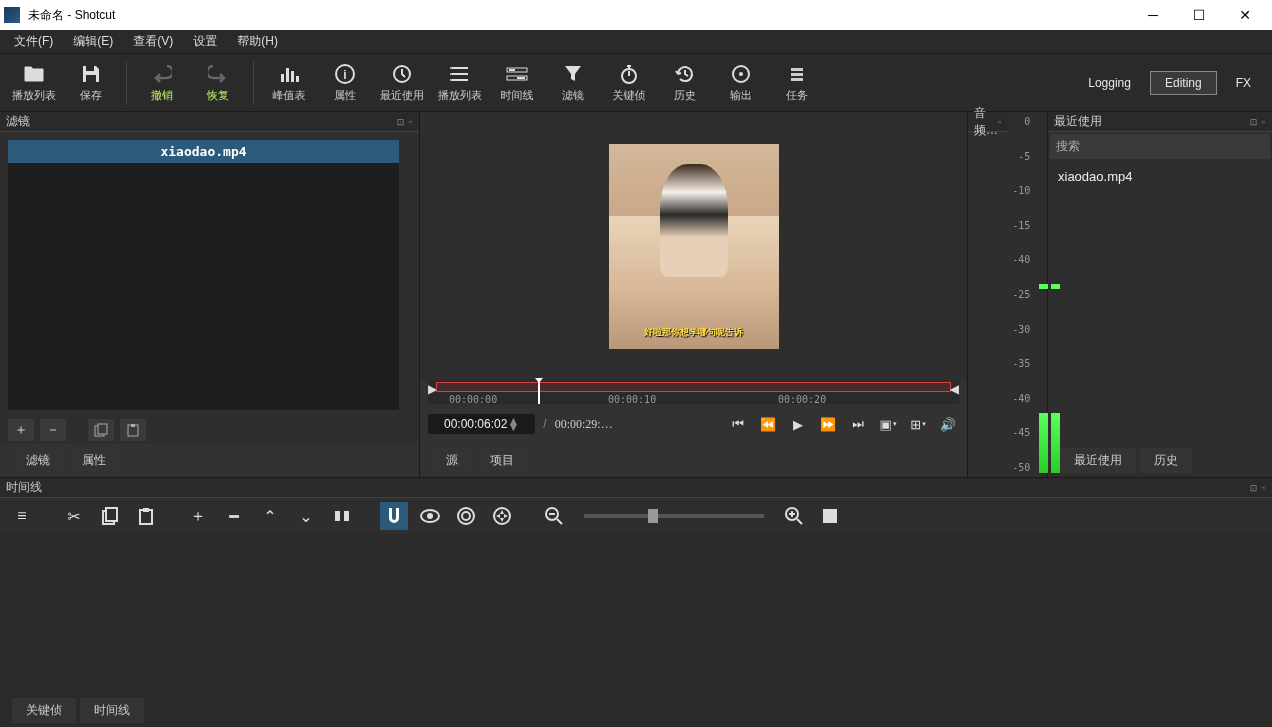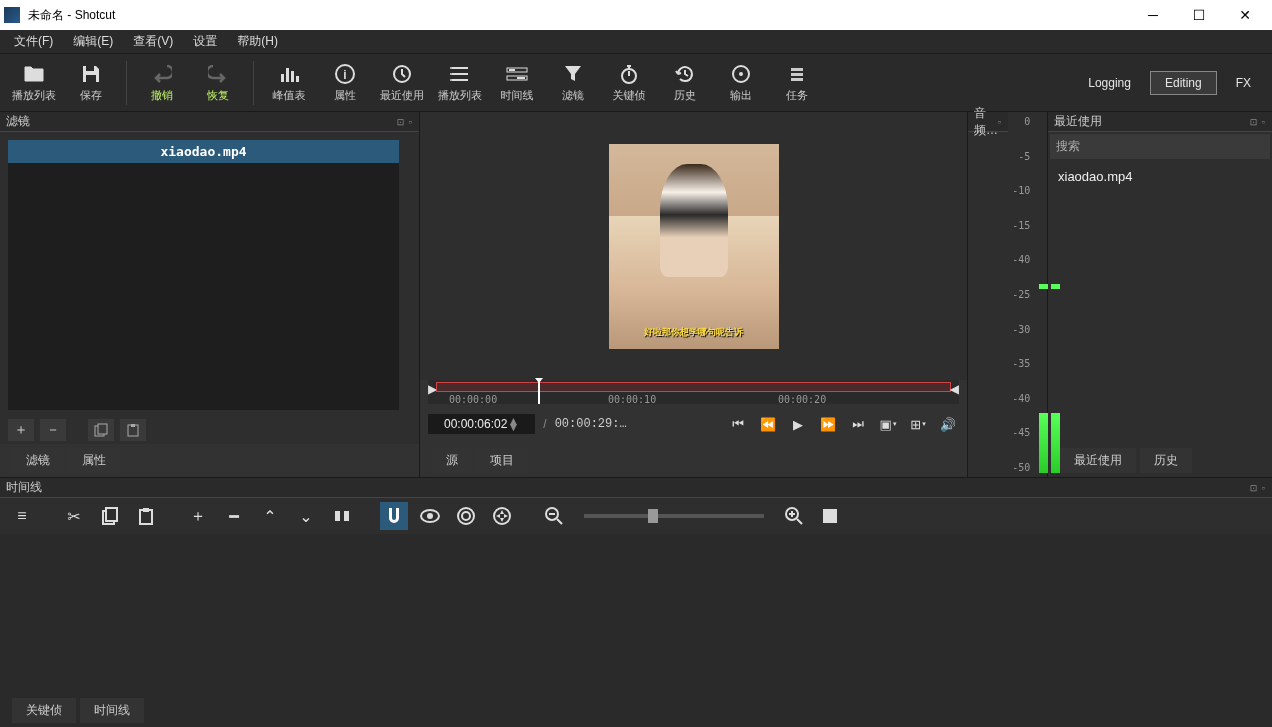--- a/index.html
+++ b/index.html
@@ -42,21 +42,21 @@
 .vidsub{position:absolute;bottom:10px;left:0;right:0;text-align:center;color:#ffdd44;font-size:9px;font-weight:bold;text-shadow:1px 1px 1px #000}
 .scrubber{height:24px;margin:0 8px;position:relative;background:#2a2a2a}
 .scrubber .track{position:absolute;top:2px;left:8px;right:8px;height:10px;background:#4a2a2a;border:1px solid #cc4444}
 .scrubber .mark{position:absolute;top:14px;color:#999;font-family:monospace;font-size:10px}
 .scrubber .playhead{position:absolute;top:0;left:110px;width:2px;height:24px;background:#fff}
 .scrubber .ptri{position:absolute;top:-2px;left:107px;width:0;height:0;border-left:4px solid transparent;border-right:4px solid transparent;border-top:5px solid #fff}
 .transport{height:32px;display:flex;align-items:center;gap:8px;padding:0 8px;margin:4px 0}
 .tcbox{background:#1a1a1a;padding:3px 16px;font-family:monospace;font-size:12px;color:#eee;display:flex;align-items:center;}
 .tcbox .spn{display:flex;flex-direction:column;font-size:6px;line-height:6px;color:#888}
 .slash{color:#888}
-.dur{font-family:Liberation Mono, monospace;color:#ccc}
+.dur{font-family:Liberation Serif, serif;color:#ccc}
 .tctrl{width:22px;height:22px;display:flex;align-items:center;justify-content:center;color:#ddd;font-size:13px}
 .tctrl .dr{font-size:7px;margin-left:1px}
 .right1{width:80px;display:flex;flex-direction:row;background:#2e2e2e;border-left:1px solid #1a1a1a}
 .meters{flex:1;position:relative;padding:4px}
 .meter-scale{display:flex;flex-direction:column;justify-content:space-between;height:100%;align-items:flex-end;padding-right:28px}
 .ms{color:#999;font-family:monospace;font-size:10px;text-align:right}
 .meterbar{position:absolute;bottom:4px;width:9px;background:linear-gradient(180deg,#5aff5a,#2acc2a);height:60px}
 .mb1{right:14px}
 .mb2{right:2px}
 .meterdot{position:absolute;width:9px;height:5px;background:#5aff5a}

